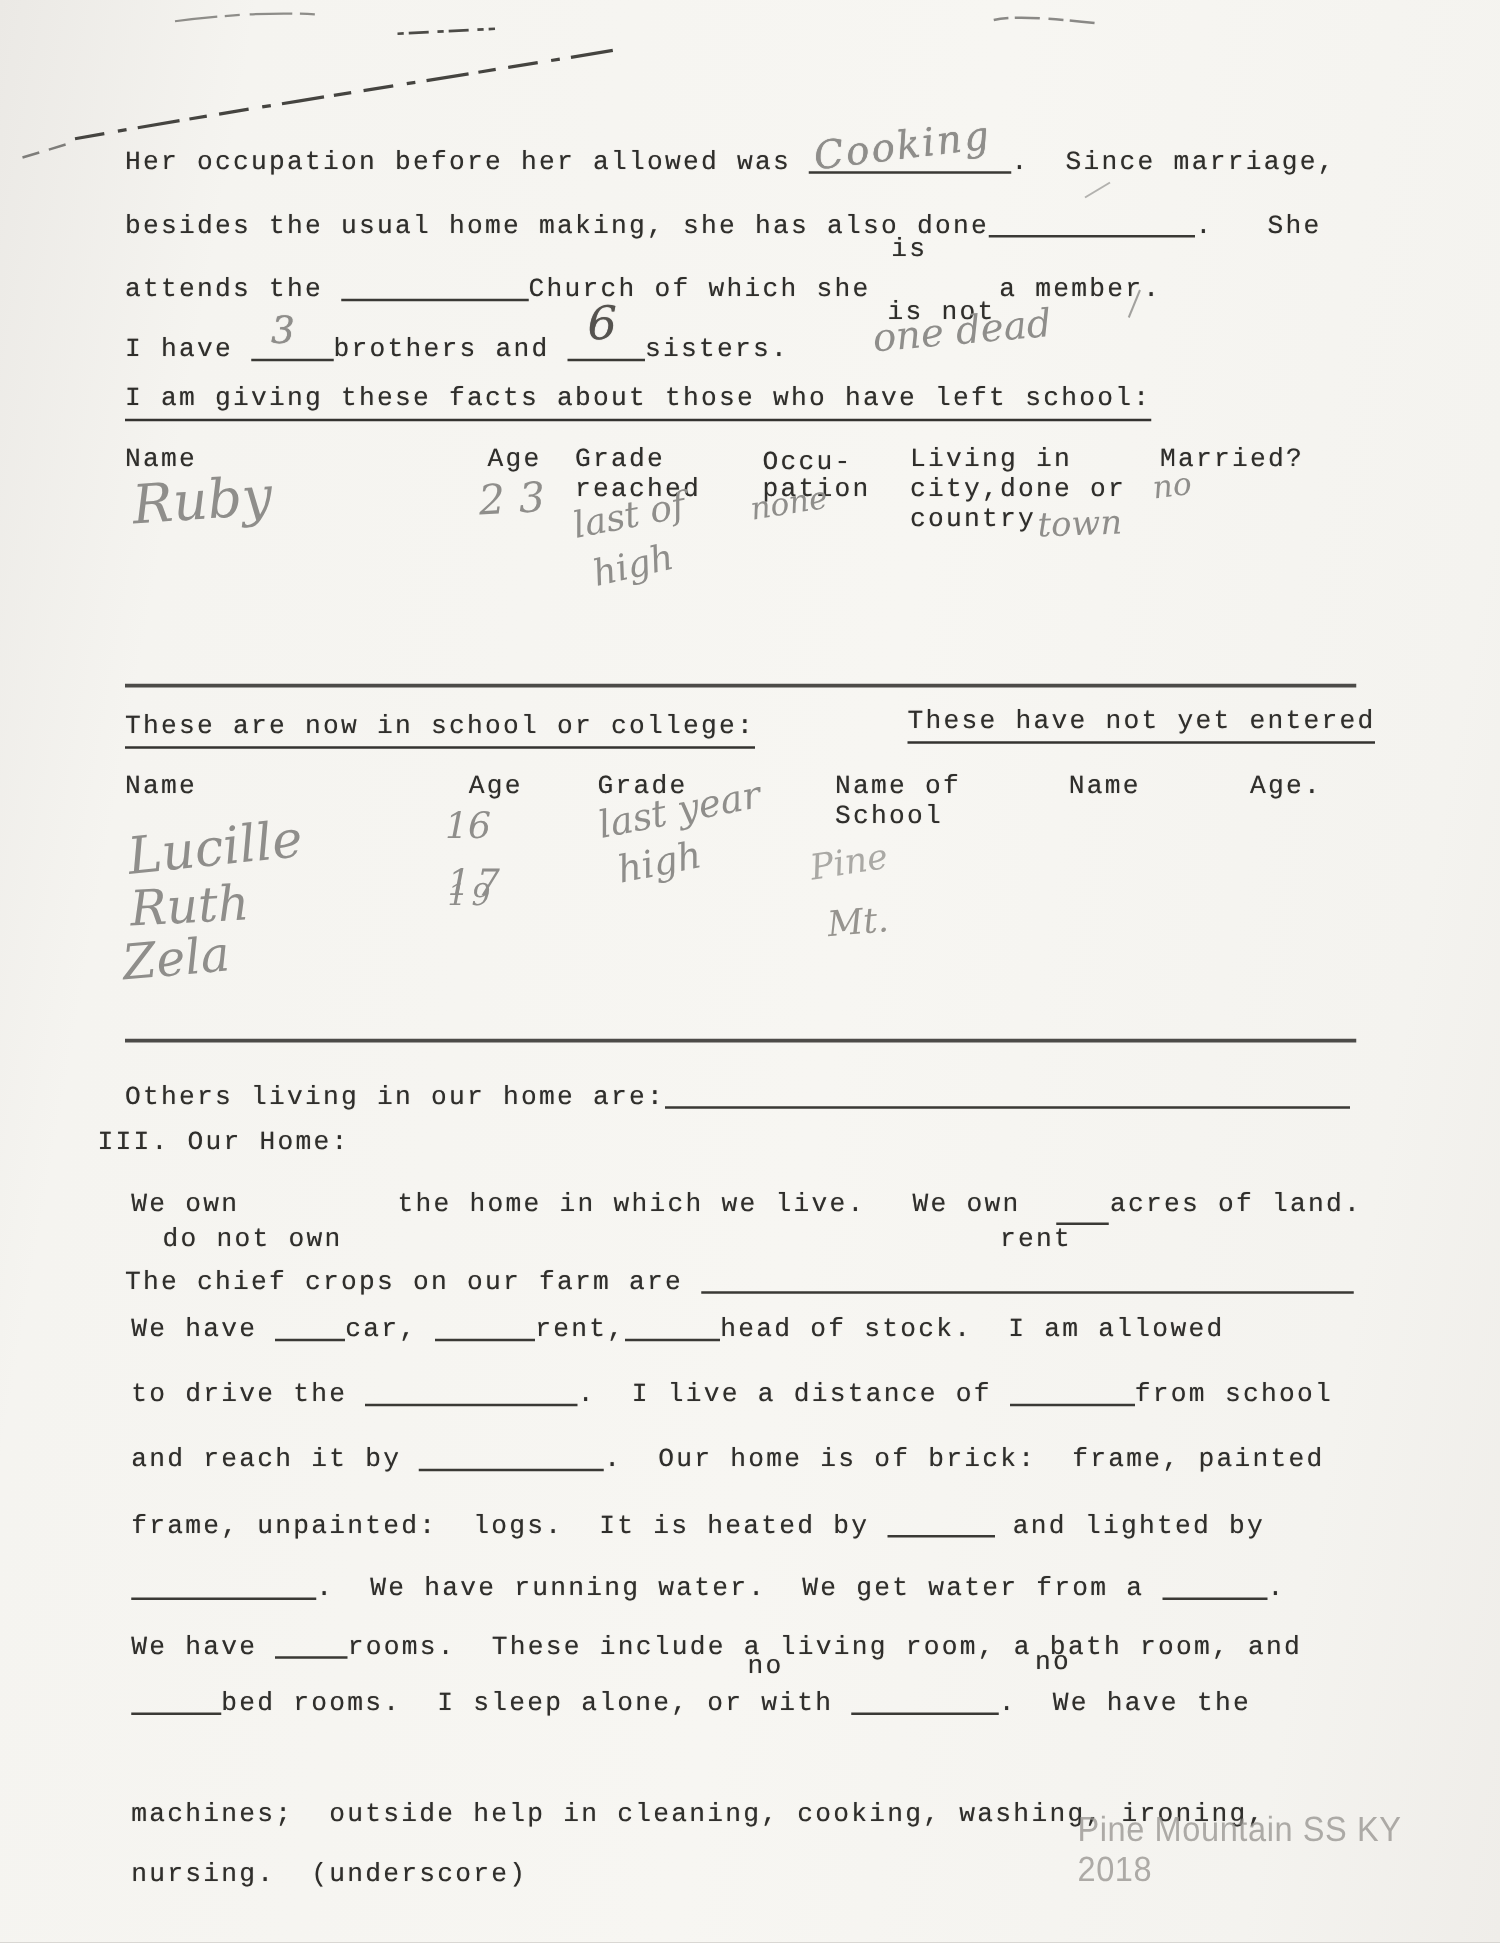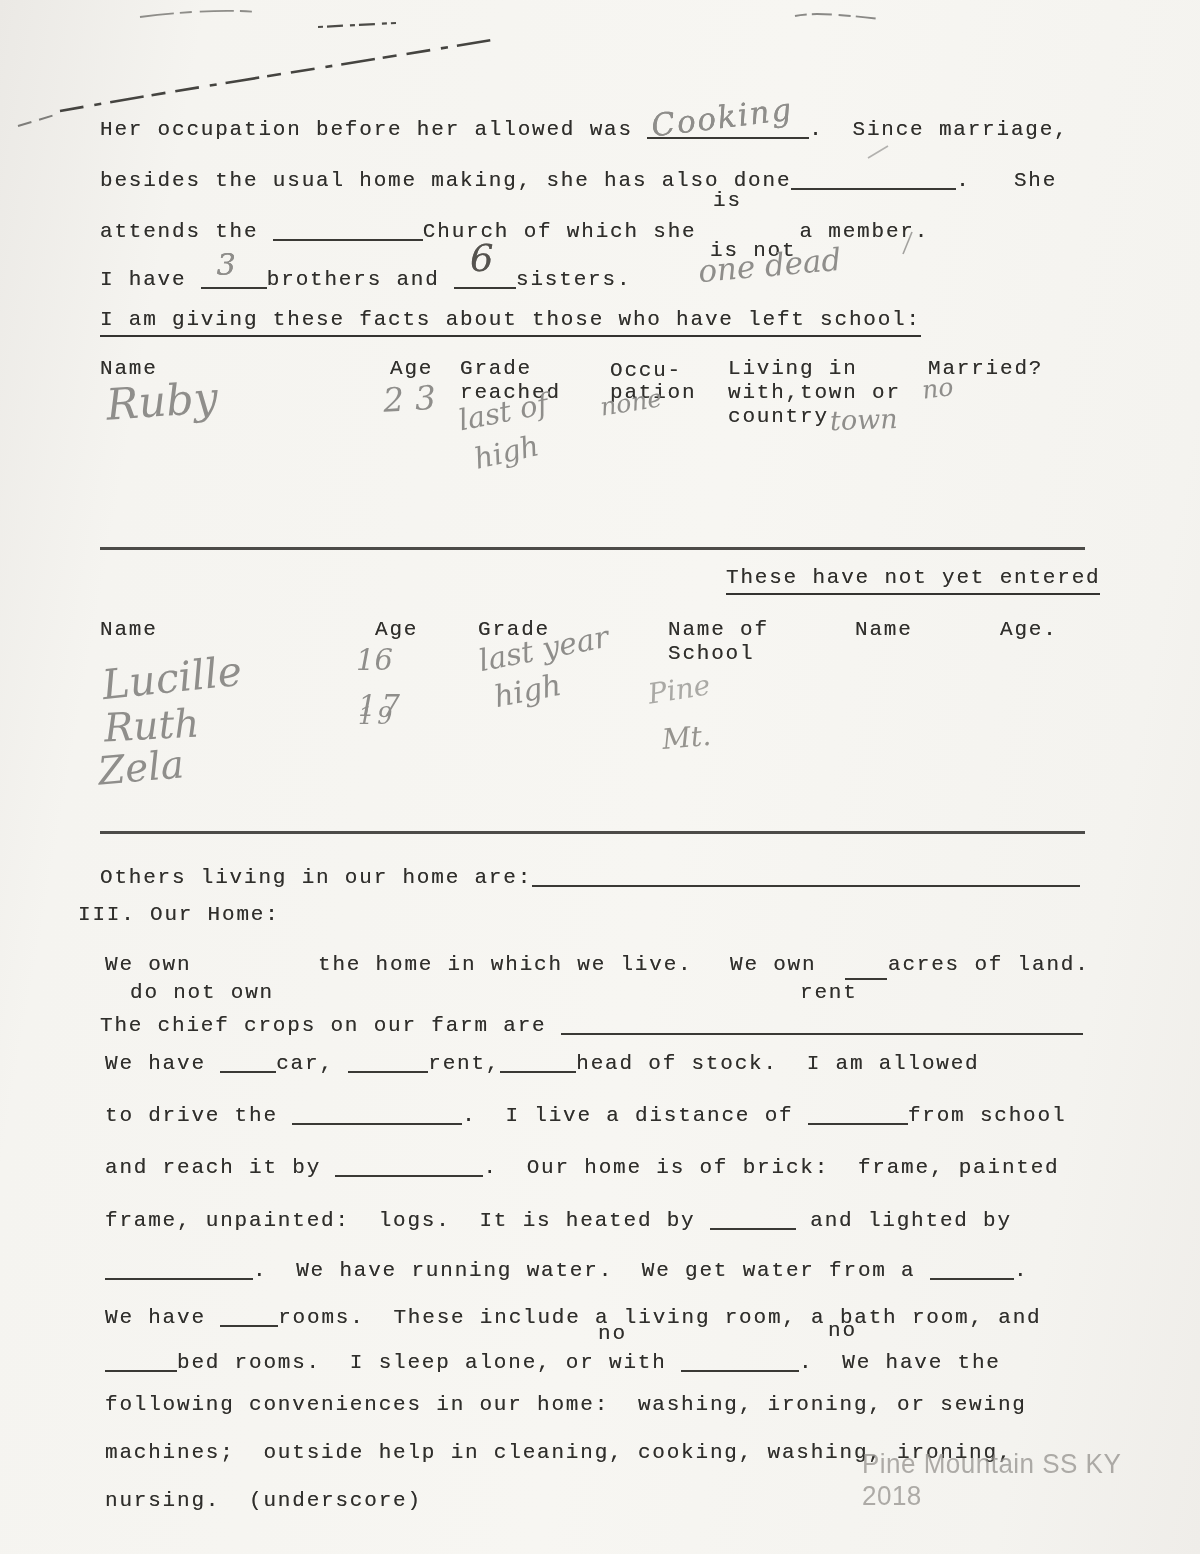--- a/index.html
+++ b/index.html
@@ -60,34 +60,35 @@
 
   <div class="t u" style="left:100px;top:308px">I am giving these facts about those who have left school:</div>
 
   <div class="t" style="left:100px;top:357px">Name</div>
   <div class="t" style="left:390px;top:357px">Age</div>
   <div class="t" style="left:460px;top:357px">Grade</div>
   <div class="t" style="left:460px;top:381px">reached</div>
   <div class="t" style="left:610px;top:359px">Occu-</div>
   <div class="t" style="left:610px;top:381px">pation</div>
   <div class="t" style="left:728px;top:357px">Living in</div>
-  <div class="t" style="left:728px;top:381px">with,town or</div>
+  <div class="t" style="left:728px;top:381px">city,done or</div>
   <div class="t" style="left:728px;top:405px">country</div>
   <div class="t" style="left:928px;top:357px">Married?</div>
 
   <div class="hw" style="left:106px;top:380px;font-size:43px;transform:rotate(-4deg)">Ruby</div>
   <div class="hw" style="left:383px;top:382px;font-size:33px;letter-spacing:11px;transform:rotate(-3deg)">23</div>
   <div class="hw" style="left:458px;top:398px;font-size:29px;transform:rotate(-11deg)">last of</div>
   <div class="hw" style="left:474px;top:438px;font-size:29px;transform:rotate(-13deg)">high</div>
   <div class="hw" style="left:600px;top:390px;font-size:25px;transform:rotate(-9deg)">none</div>
   <div class="hw" style="left:830px;top:406px;font-size:27px;transform:rotate(-2deg)">town</div>
   <div class="hw" style="left:922px;top:376px;font-size:25px;transform:rotate(-7deg)">no</div>
 
   <div class="hr" style="left:100px;top:547px;width:985px"></div>
 
+  <div class="t u" style="left:100px;top:570px">These are now in school or college:</div>
   <div class="t u" style="left:726px;top:566px">These have not yet entered</div>
 
   <div class="t" style="left:100px;top:618px">Name</div>
   <div class="t" style="left:375px;top:618px">Age</div>
   <div class="t" style="left:478px;top:618px">Grade</div>
   <div class="t" style="left:668px;top:618px">Name of</div>
   <div class="t" style="left:668px;top:642px">School</div>
   <div class="t" style="left:855px;top:618px">Name</div>
   <div class="t" style="left:1000px;top:618px">Age.</div>
 
@@ -128,19 +129,18 @@
 
   <div class="t" style="left:105px;top:1300px"><span>We have </span><span class="blank" style="width:58px"></span><span>rooms.  These include a living room, a bath room, and</span></div>
 
   <div class="t" style="left:105px;top:1253px"><span class="blank" style="width:148px"></span><span>.  We have running water.  We get water from a </span><span class="blank" style="width:84px"></span><span>.</span></div>
 
   <div class="t" style="left:598px;top:1322px">no</div>
   <div class="t" style="left:828px;top:1319px">no</div>
 
   <div class="t" style="left:105px;top:1345px"><span class="blank" style="width:72px"></span><span>bed rooms.  I sleep alone, or with </span><span class="blank" style="width:118px"></span><span>.  We have the</span></div>
 
-  <div class="t" style="left:105px;top:1393px">following conveniences in our home:  washing, ironing, or sewing</div>
   <div class="t" style="left:105px;top:1441px">machines;  outside help in cleaning, cooking, washing, ironing,</div>
   <div class="t" style="left:105px;top:1489px">nursing.  (underscore)</div>
 
   <div class="wm" style="left:862px;top:1448px">Pine Mountain SS KY 2018</div>
 
 </div>
 
 </body></html>

